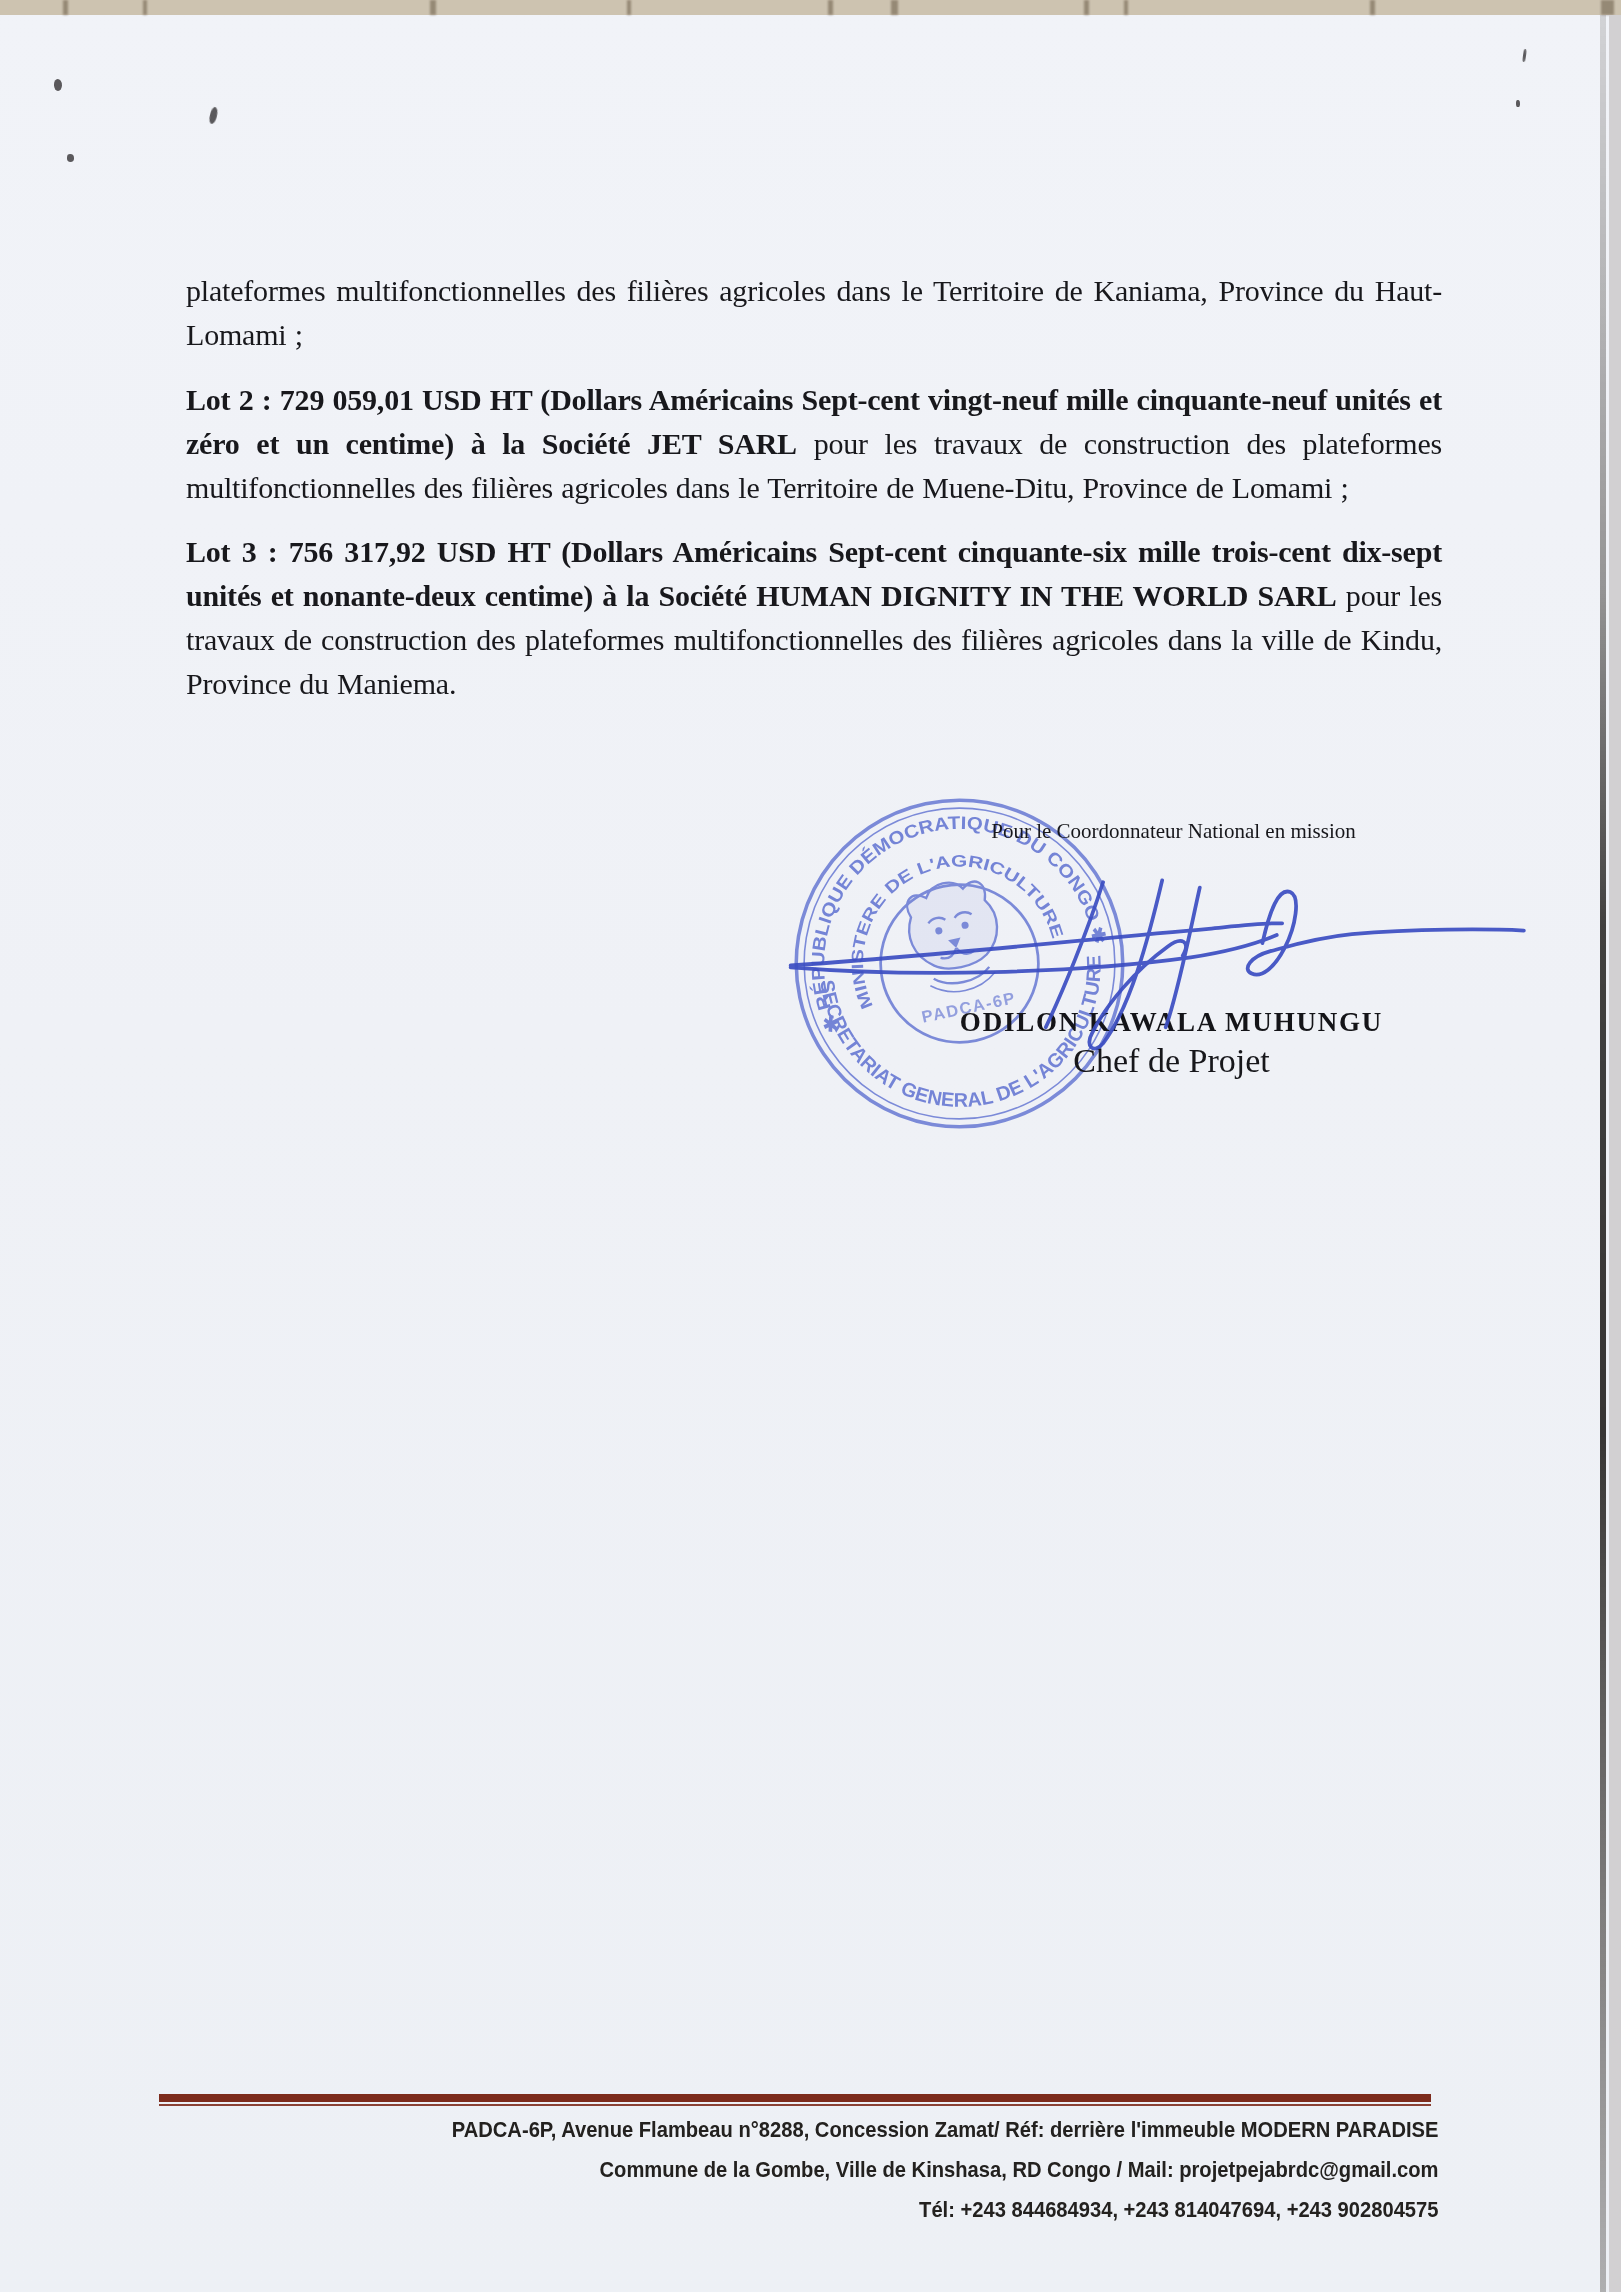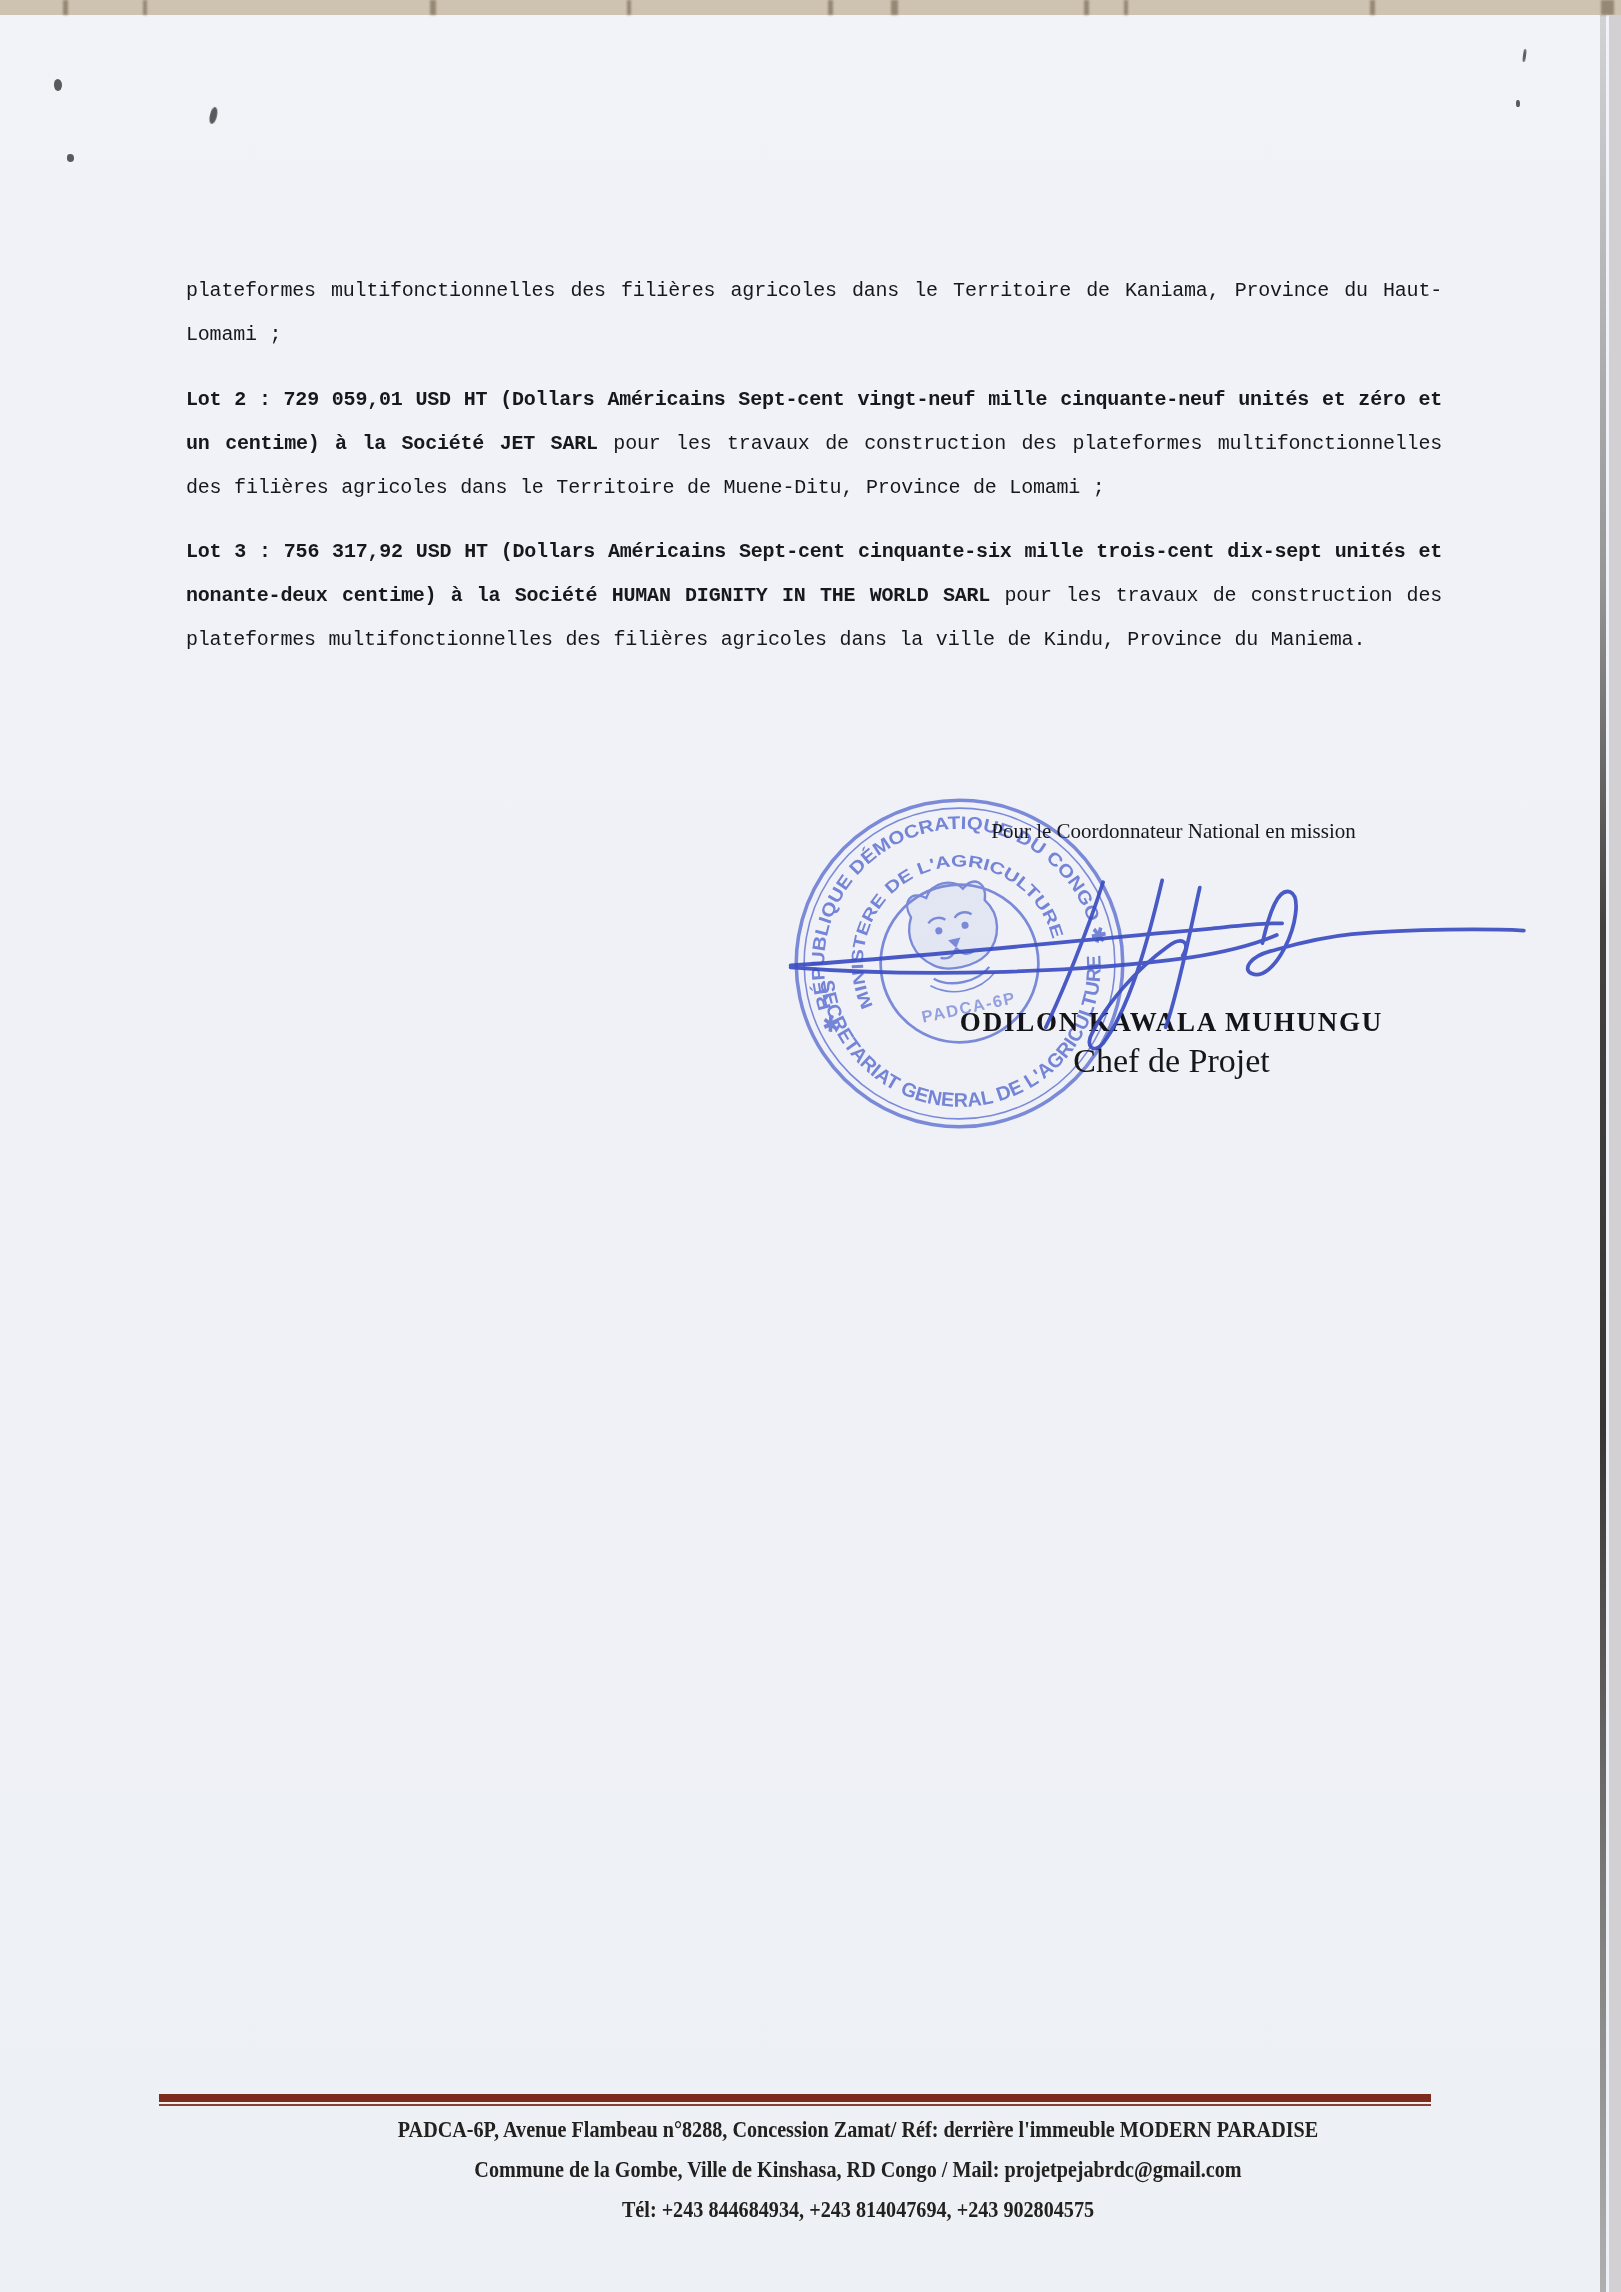--- a/index.html
+++ b/index.html
@@ -20,44 +20,44 @@
     background:linear-gradient(180deg, rgba(70,64,58,.18) 0%, rgba(40,36,32,.45) 25%,
       rgba(22,20,18,.8) 40%, rgba(22,20,18,.85) 62%, rgba(45,40,36,.55) 85%, rgba(60,55,50,.35) 100%);
     filter:blur(0.4px);
   }
 
   .speck { position:absolute; background:rgba(40,38,40,.75); border-radius:45% 55% 50% 50%; filter:blur(0.4px); }
 
   
   .content {
     position:absolute; left:186px; top:269px; width:1256px;
-    font-size:20px; line-height:44px; text-align:justify;
-    letter-spacing:-0.2px; word-spacing:0.9px; color:#18181c;font-family:Liberation Mono, monospace;
+    font-size:30px; line-height:44px; text-align:justify;
+    letter-spacing:-0.2px; word-spacing:0.9px; color:#18181c;
   }
   .content p { margin:0 0 20.6px 0; }
   .content strong { font-weight:bold;margin-top:24px; }
 
   
   .sig-intro { position:absolute; left:878px; top:819px; width:591px; text-align:center;
                font-size:21px; color:#17171b; z-index:2; }
   .sig-name  { position:absolute; left:876px; top:1007px; width:591px; text-align:center;
                font-size:27px; font-weight:bold; letter-spacing:1.8px; color:#141418; z-index:2; }
   .sig-role  { position:absolute; left:876px; top:1042px; width:591px; text-align:center;
                font-size:34px; color:#17171b; z-index:2; }
   .stamp-svg { position:absolute; left:776px; top:790px; z-index:1; }
   .sig-svg   { position:absolute; left:779px; top:873px; z-index:3; }
 
   
   .footer-rule { position:absolute; left:159px; top:2094px; width:1272px; z-index:1; }
   .fr-thick { height:8px;  background:#7c2b1c; }
   .fr-gap   { height:1.8px; }
   .fr-thin  { height:2.7px;  background:#8a4134; }
   .footer-text {
-    position:absolute; left:213px; top:2110px; width:1290px; text-align:center;
-    font-family:Liberation Serif, serif; font-weight:bold; font-size:22.4px;
+    position:absolute; left:213px; top:2110px; width:1290px; text-align:right;
+    font-family:Liberation Sans, sans-serif; font-weight:bold; font-size:22.4px;
     color:#23211f; line-height:40px;
   }
   .footer-line { transform:scaleX(.9); transform-origin:50% 50%; white-space:nowrap; }
 </style>
 </head>
 <body>
 
 <div class="page">
 
   <div class="scan-band">

